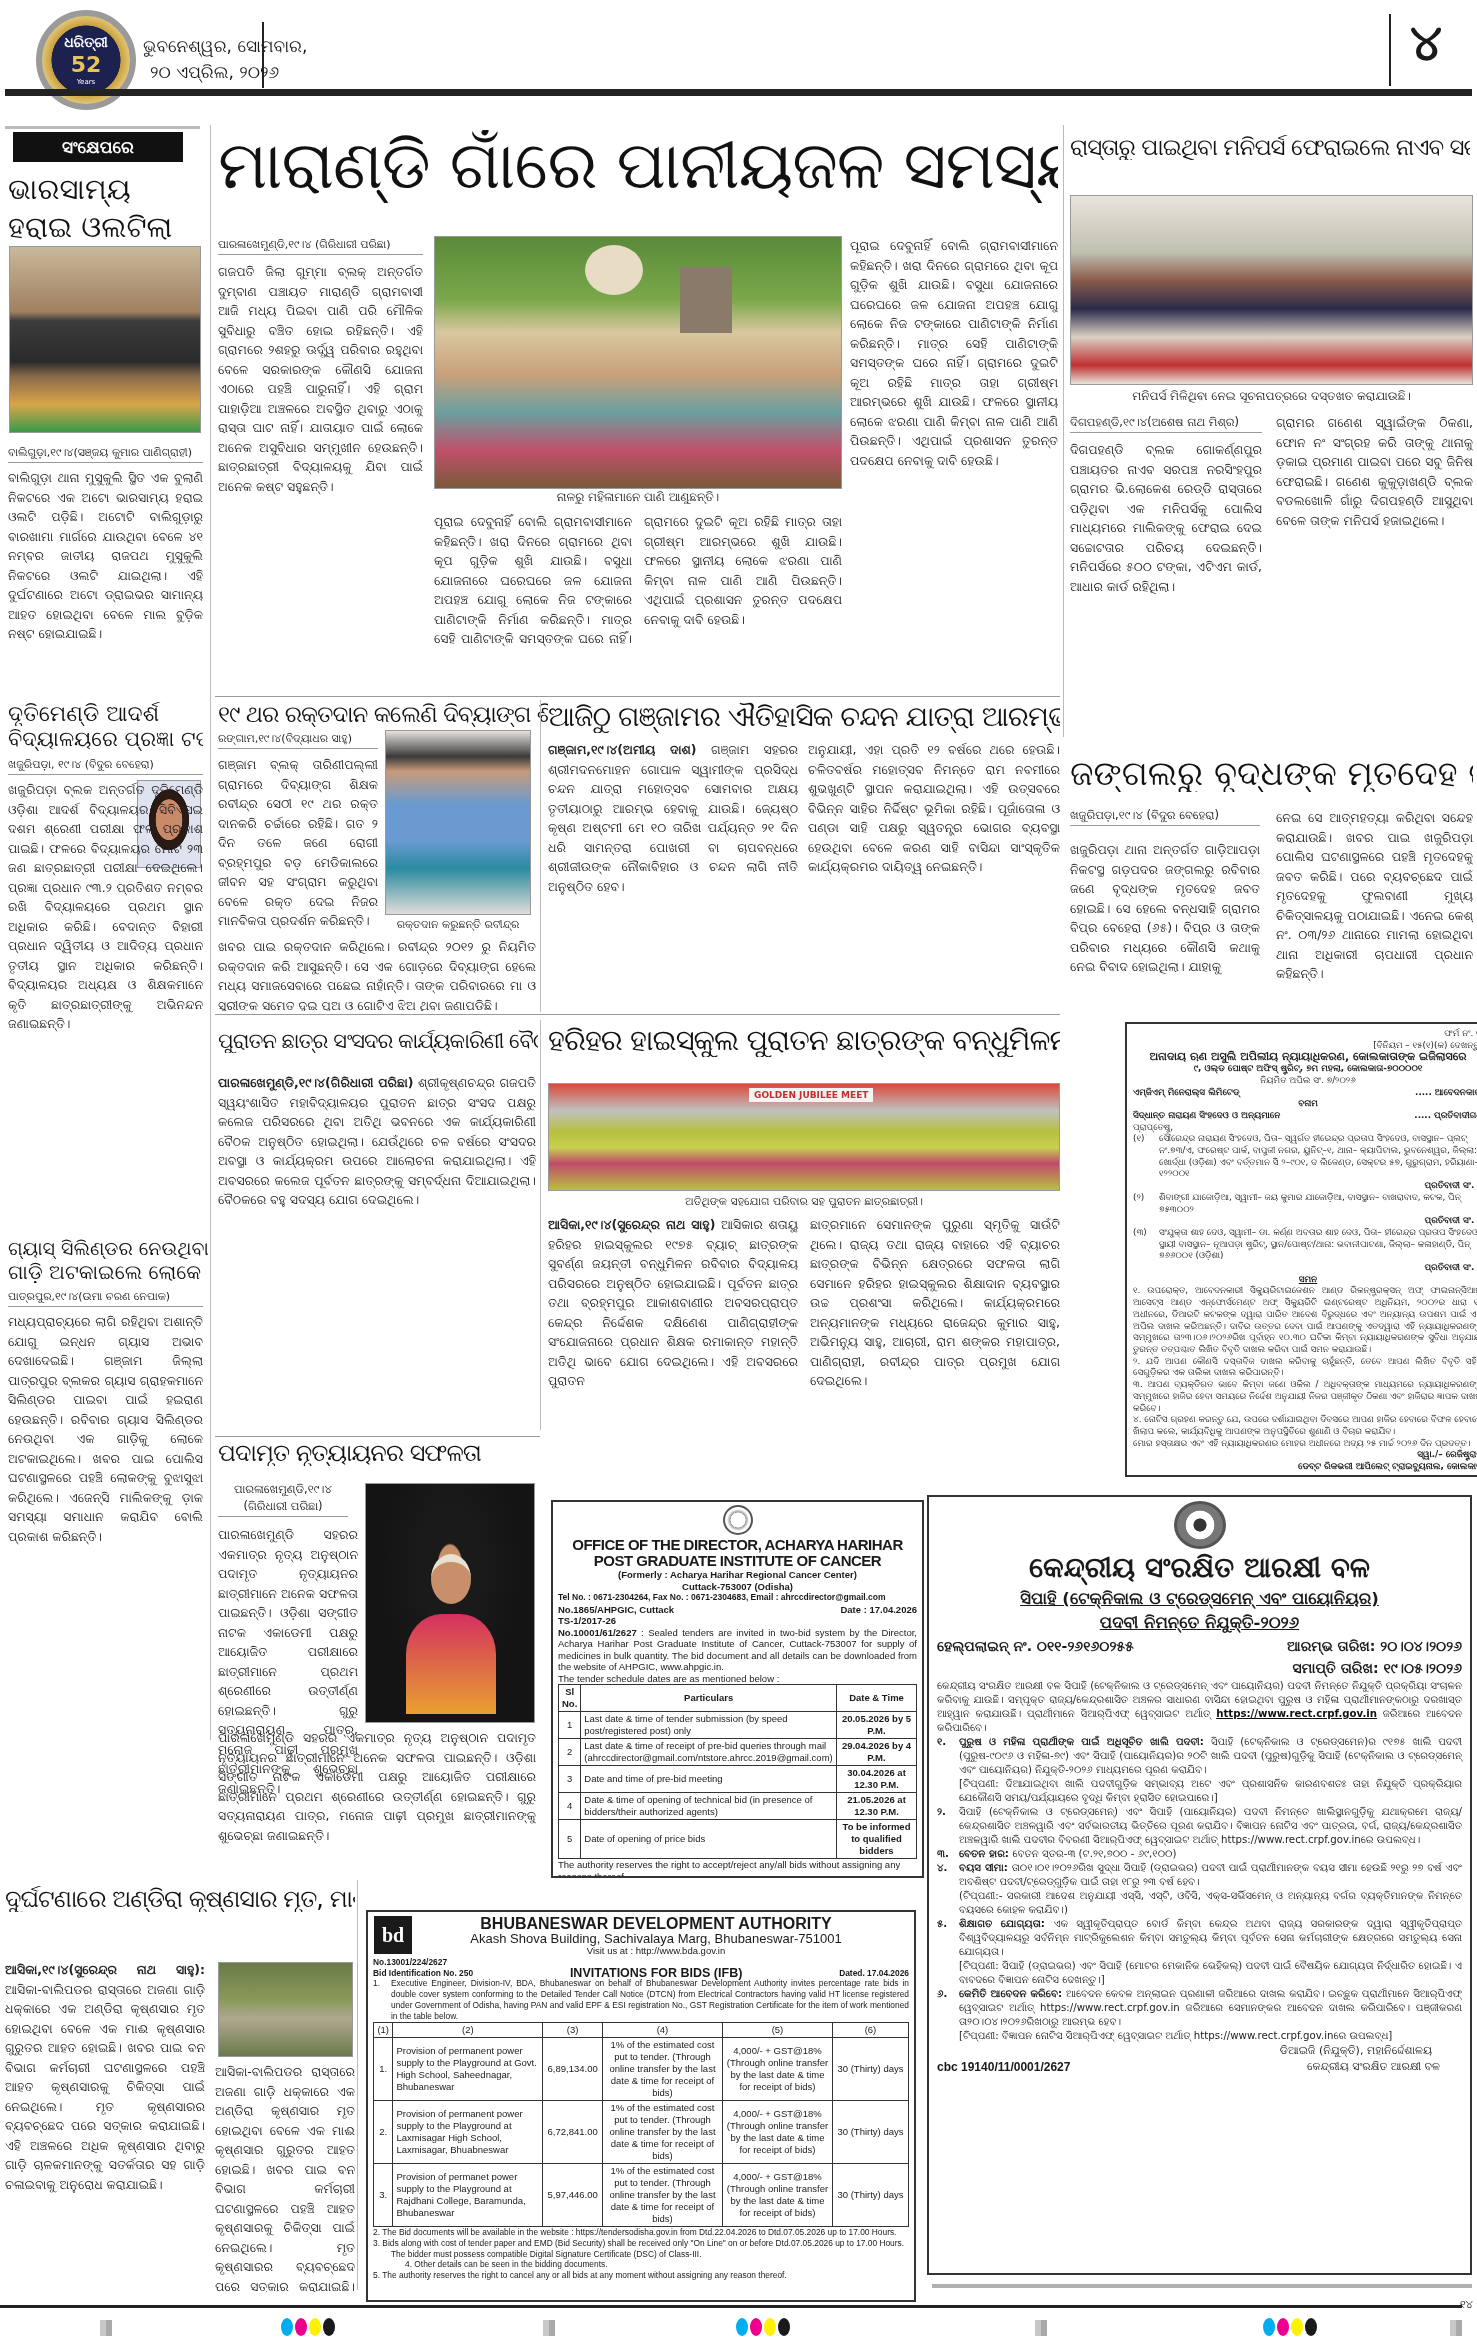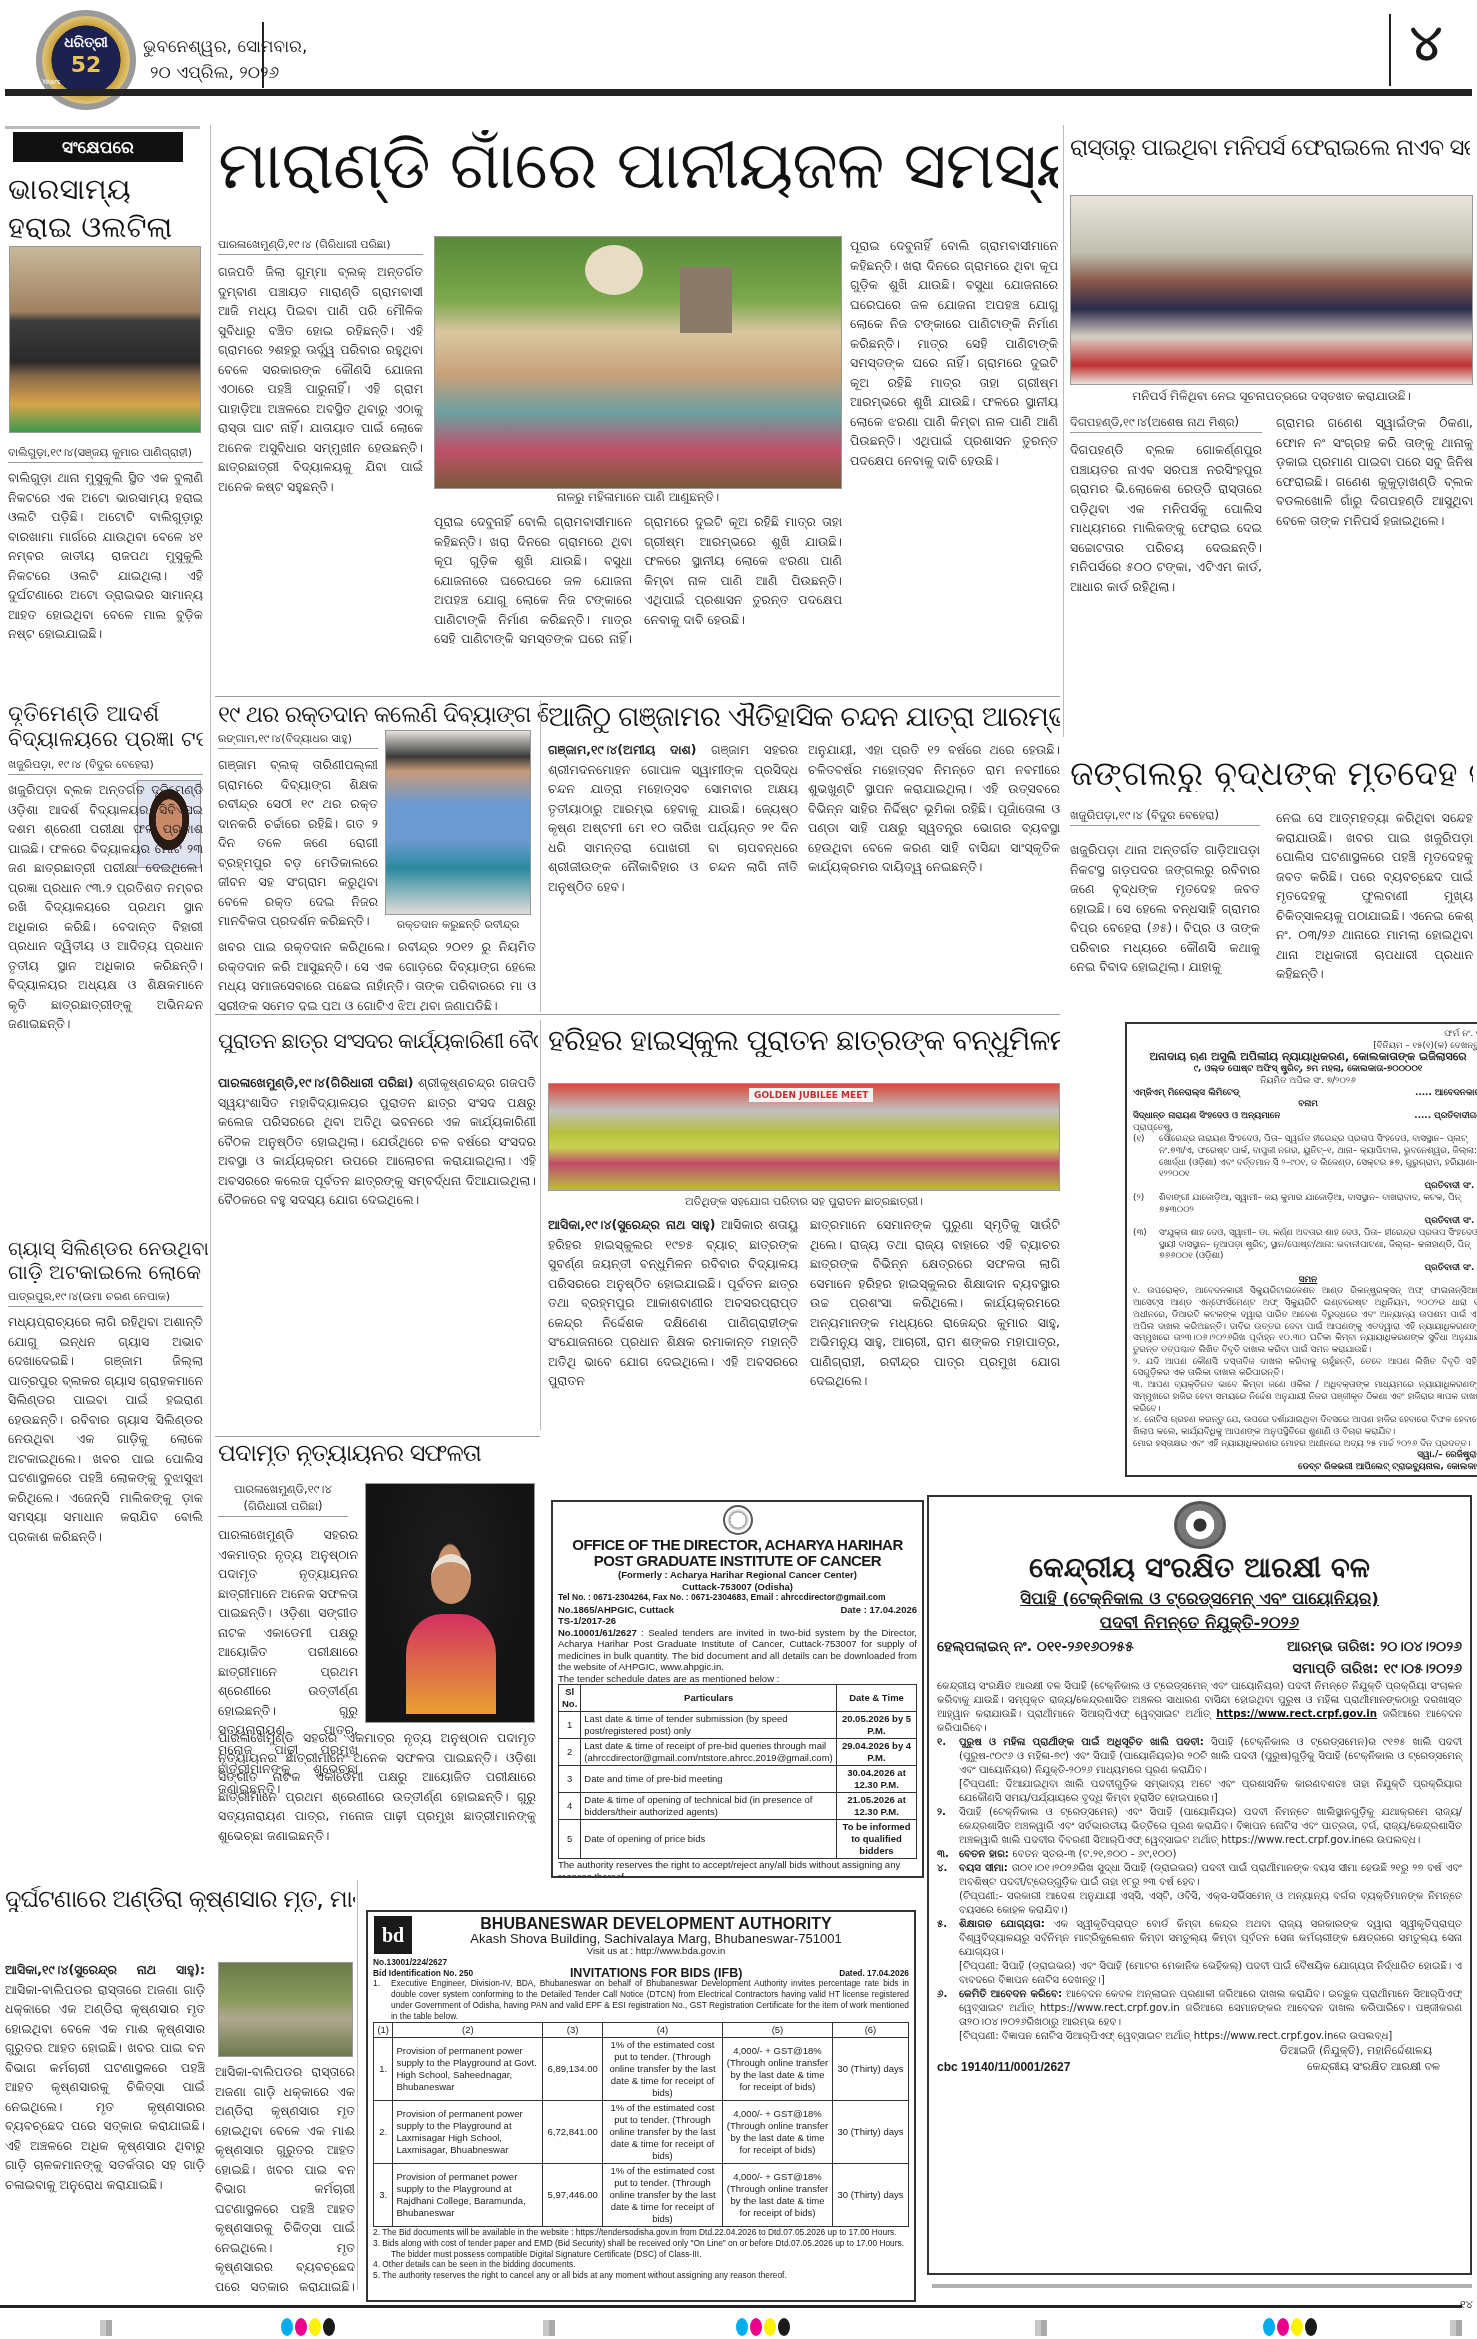--- a/index.html
+++ b/index.html
@@ -21,21 +21,21 @@
 .dot{display:inline-block;width:12px;height:18px;border-radius:50%;margin:0 1px}
 .greybox{position:absolute;width:12px;height:16px;background:linear-gradient(90deg,#c8c8c8 50%,#a9a9a9 50%)}
 </style>
 </head>
 <body>
 
 <div class="abs" style="left:0;top:0;width:1477px;height:120px;">
   <div class="abs" style="left:36px;top:10px;width:100px;height:100px;border-radius:50%;border:6px solid #9a9a9a;background:radial-gradient(circle,#1d2150 55%,#c9a13b 56%,#e8d08a 75%,#fff 76%);">
     <div style="position:absolute;top:18px;width:100%;text-align:center;color:#fff;font-size:14px;font-weight:bold">ଧରିତ୍ରୀ</div>
     <div style="position:absolute;top:36px;width:100%;text-align:center;color:#e8c35a;font-size:22px;font-weight:bold">52</div>
-    <div style="position:absolute;top:62px;width:100%;text-align:left;color:#fff;font-size:7px">Years</div>
+    <div style="position:absolute;top:62px;width:100%;text-align:center;color:#fff;font-size:7px">Years</div>
   </div>
   <div class="abs" style="left:143px;top:36px;font-size:17px">ଭୁବନେଶ୍ୱର, ସୋମବାର,</div>
   <div class="abs" style="left:150px;top:62px;font-size:17px">୨୦ ଏପ୍ରିଲ, ୨୦୨୬</div>
   <div class="abs" style="left:262px;top:22px;width:2px;height:66px;background:#222"></div>
   <div class="abs" style="left:1389px;top:14px;width:2px;height:72px;background:#222"></div>
   <div class="abs" style="left:1410px;top:14px;font-size:50px;font-weight:bold">୪</div>
   <div class="abs" style="left:5px;top:89px;width:1467px;height:7px;background:#222"></div>
 </div>
 
 <div class="abs" style="left:0;top:120px;width:210px;height:2180px;">
@@ -270,21 +270,21 @@
           <td class="c">5,97,446.00</td>
           <td class=" c" style="width: 120px;">1% of the estimated cost put to tender. (Through online transfer by the last date &amp; time for receipt of bids)</td>
           <td class="c" style="width: 110px;">4,000/- + GST@18% (Through online transfer by the last date &amp; time for receipt of bids)</td>
           <td class="c">30 (Thirty) days</td>
         </tr>
       </tbody>
   </table>
   <div id="bda-notes">
       <div style="padding-left: 18px; text-indent: -18px;">2. The Bid documents will be available in the website : https://tendersodisha.gov.in from Dtd.22.04.2026 to Dtd.07.05.2026 up to 17.00 Hours.</div>
       <div style="padding-left: 18px; text-indent: -18px;">3. Bids along with cost of tender paper and EMD (Bid Security) shall be received only "On Line" on or before Dtd.07.05.2026 up to 17.00 Hours. The bidder must possess compatible Digital Signature Certificate (DSC) of Class-III.</div>
-      <div style="padding-left: 18px; text-indent: -18px;">4. Other details can be seen in the bidding documents.</div>
+      <div style="padding-left: 18px; text-indent: -18px; margin-left: 32px;">4. Other details can be seen in the bidding documents.</div>
       <div style="padding-left: 18px; text-indent: -18px;">5. The authority reserves the right to cancel any or all bids at any moment without assigning any reason thereof.</div>
     </div>
 
 </div>
 
 <div class="abs ad" style="left:927px;top:1495px;width:545px;height:780px;padding:4px 8px;font-size:10.2px;line-height:14px">
   <div style="width:52px;height:48px;margin:0 auto;border-radius:50%;border:3px solid #555;background:radial-gradient(circle,#333 20%,#fff 22%,#fff 45%,#777 47%)"></div>
   <div class="c b" style="font-size:28px;line-height:38px;white-space:nowrap">କେନ୍ଦ୍ରୀୟ ସଂରକ୍ଷିତ ଆରକ୍ଷୀ ବଳ</div>
   <div class="c b u" style="font-size:16.5px;line-height:24px;white-space:nowrap">ସିପାହି (ଟେକ୍ନିକାଲ ଓ ଟ୍ରେଡ୍‌ସମେନ୍ ଏବଂ ପାୟୋନିୟର)</div>
   <div class="c b u" style="font-size:16.5px;line-height:24px">ପଦବୀ ନିମନ୍ତେ ନିଯୁକ୍ତି-୨୦୨୬</div>

